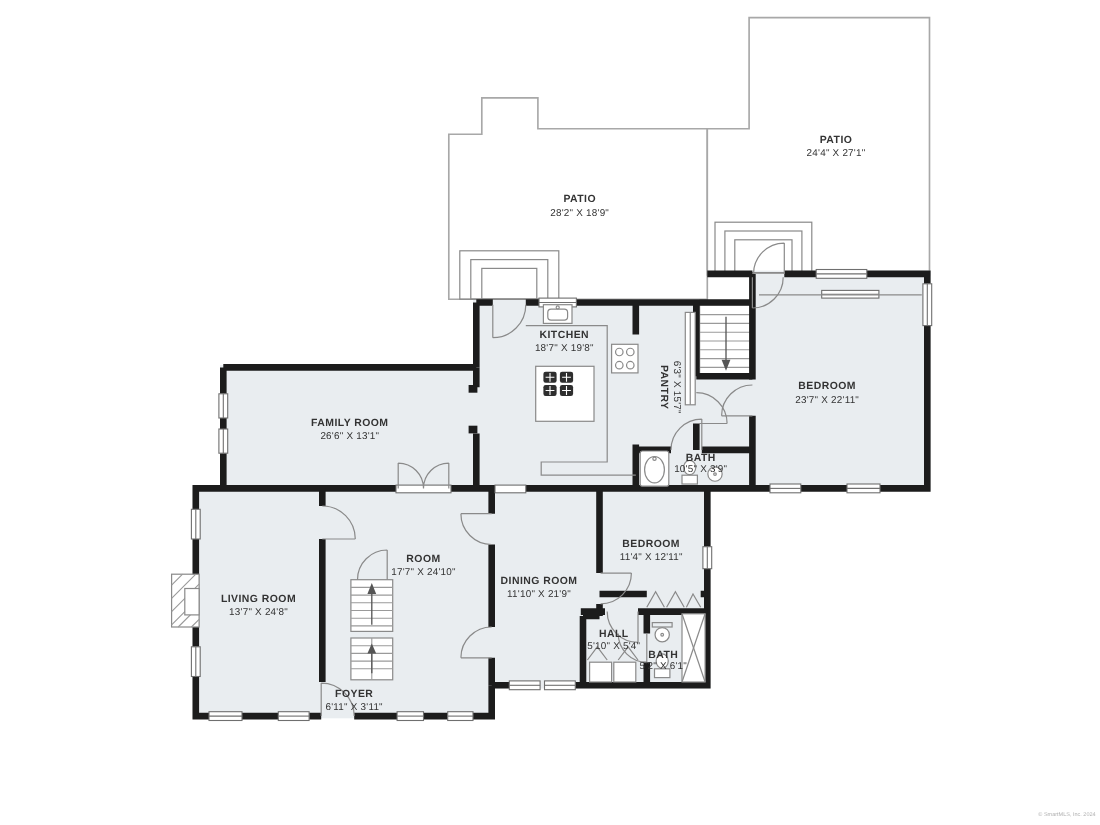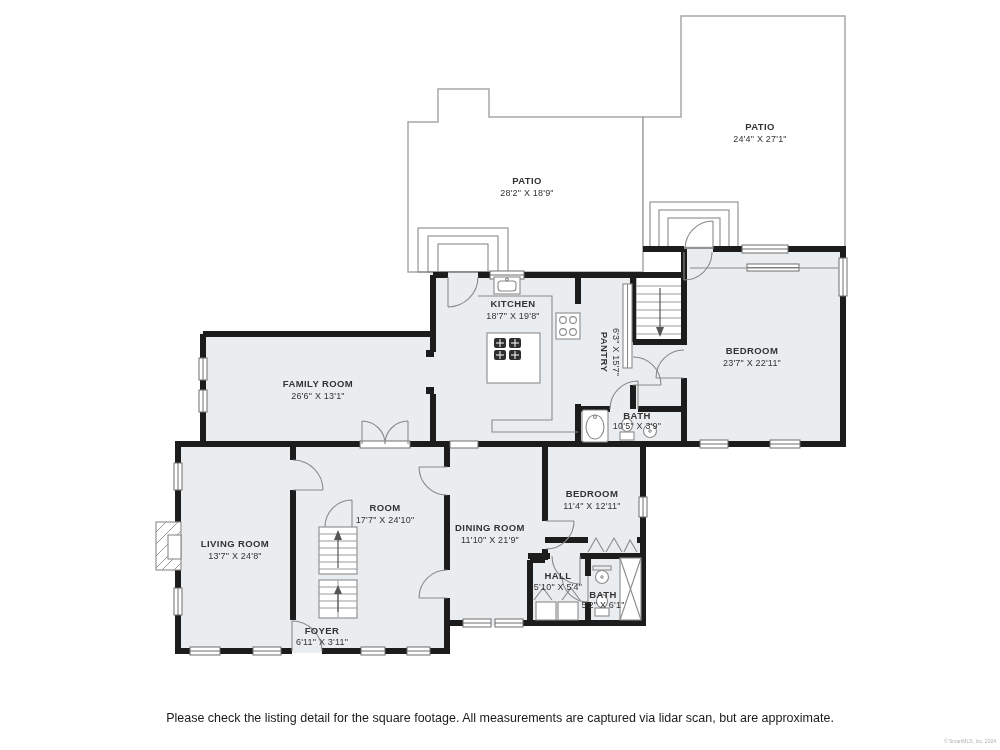--- a/index.html
+++ b/index.html
@@ -324,15 +324,14 @@
   <g>
     <text class="lbl" x="603" y="598">BATH</text>
     <text class="dim" x="603" y="608">5'2" X 6'1"</text>
   </g>
   <g>
     <text class="lbl" x="322" y="634">FOYER</text>
     <text class="dim" x="322" y="645">6'11" X 3'11"</text>
   </g>
 </svg>
 
-<div class="footer">Please check the listing detail for the square footage. All measurements are captured via lidar scan, but are approximate.</div>
 <div class="copyright">© SmartMLS, Inc. 2024</div>
 </div>
 
 </body></html>

